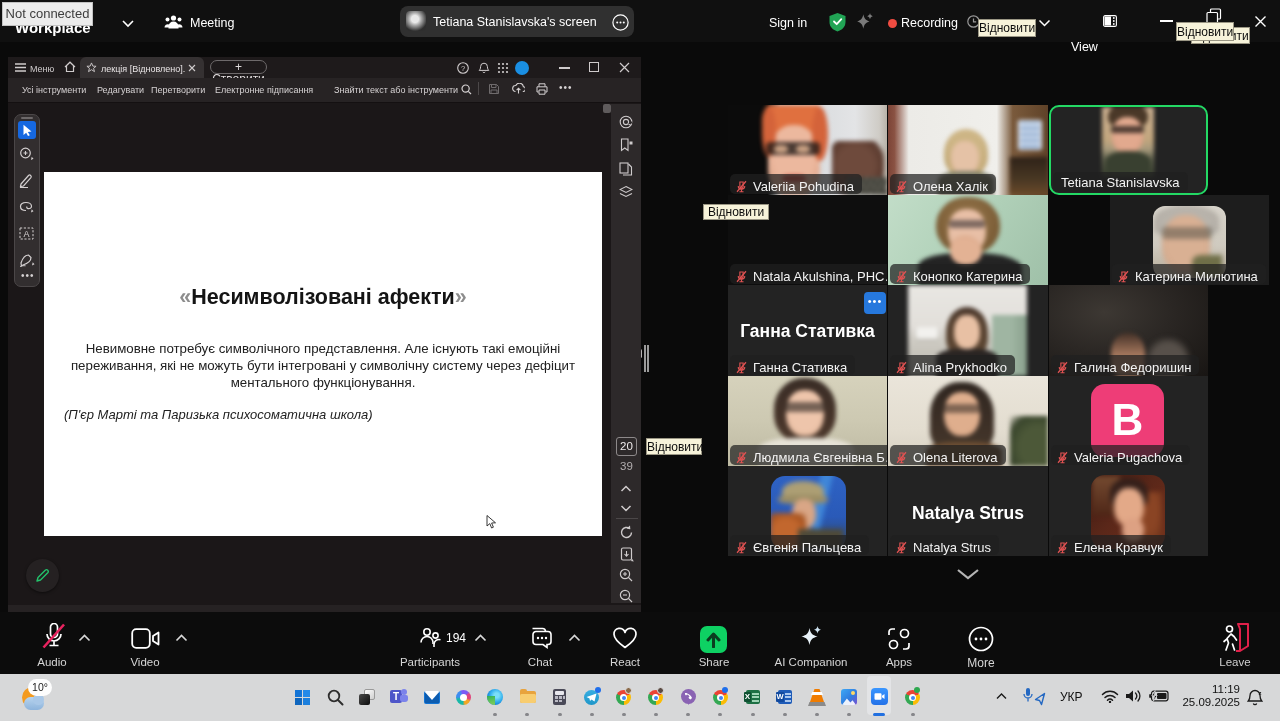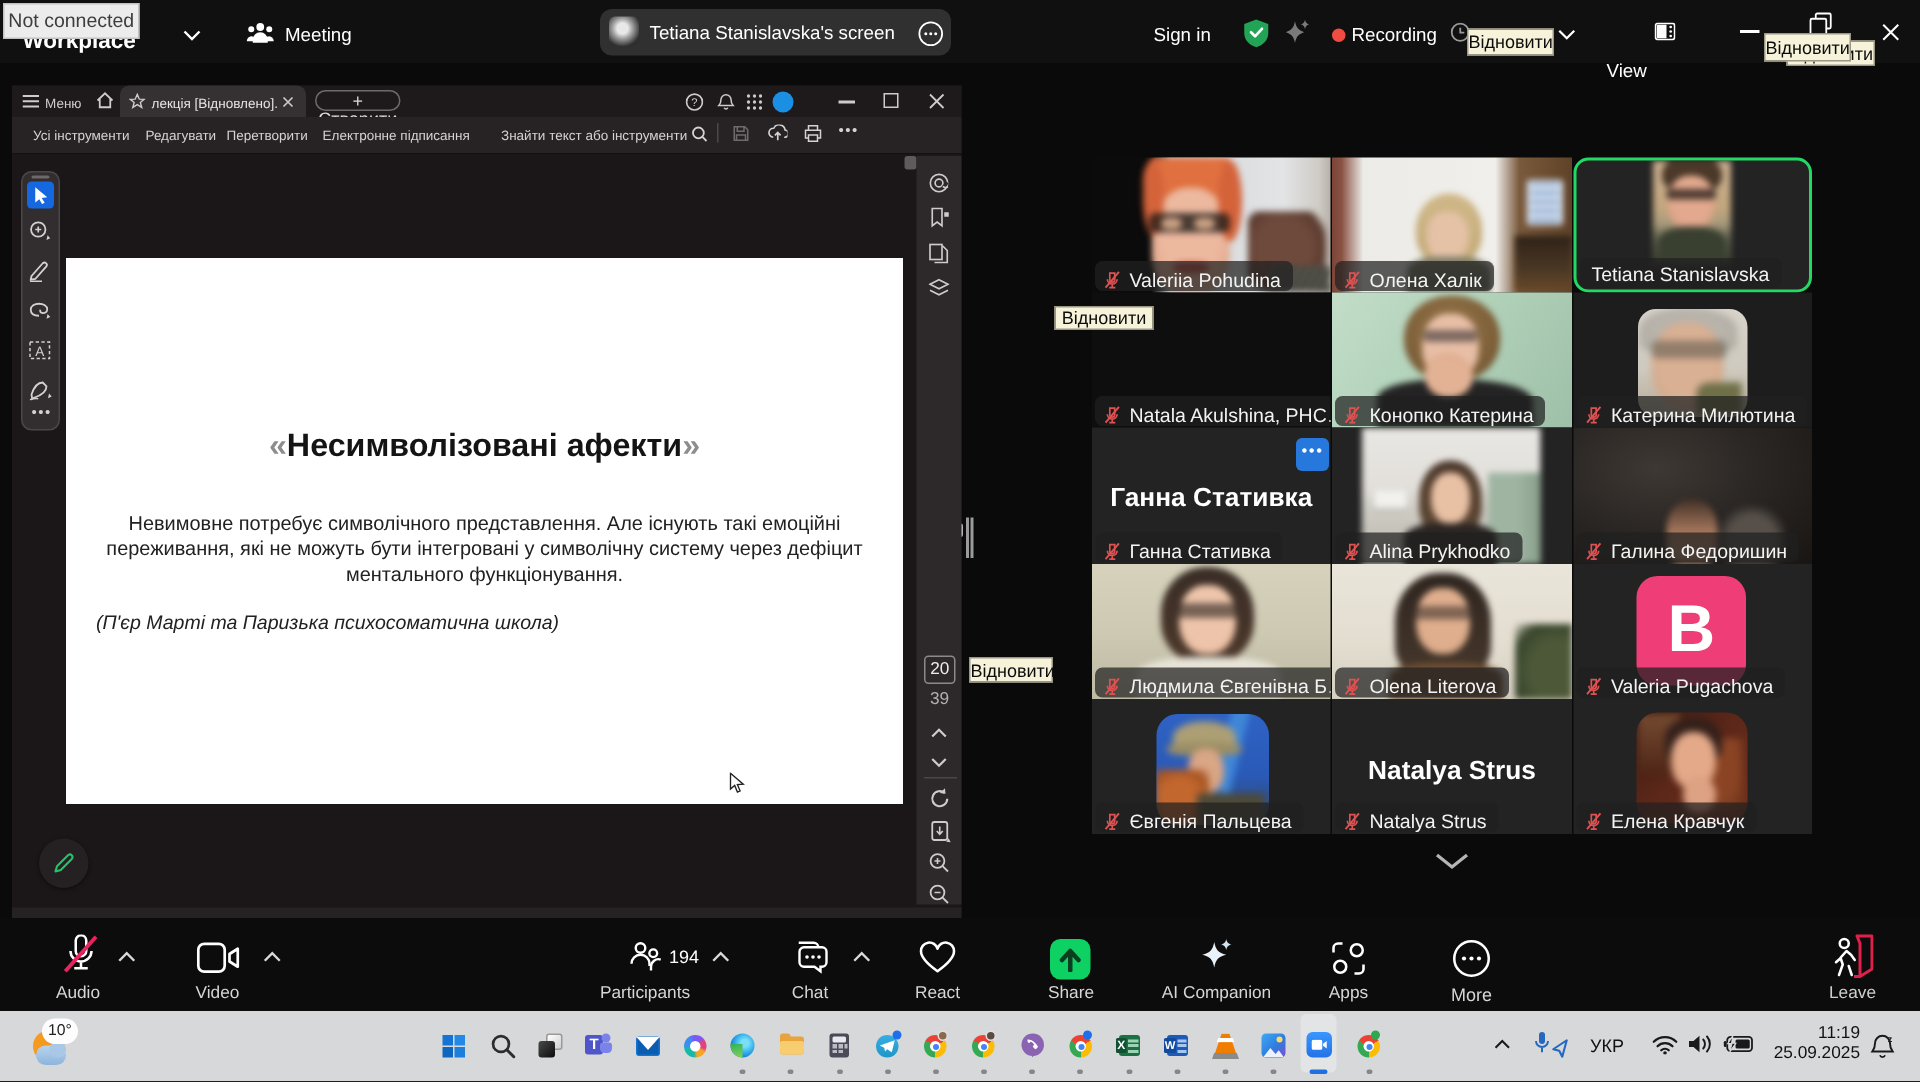--- a/index.html
+++ b/index.html
@@ -307,21 +307,21 @@
     <div class="abs" style="left:62px;top:40px;width:30px;height:26px;border-radius:50% 50% 30% 45%;background:#dfb093;"></div>
     <div class="abs" style="left:30px;top:58px;width:104px;height:32px;border-radius:40% 45% 0 0;background:linear-gradient(180deg,#262626,#1d1d1d);"></div>
     <div class="abs" style="left:62px;top:42px;width:32px;height:28px;border-radius:48%;background:radial-gradient(ellipse at 45% 55%,#e3b294 0 60%,#d2a083 100%);"></div>
     </div>
       <div class="lbl"><svg width="13" height="13" viewBox="0 0 16 16">
           <path d="M6 2.5 h4 v5.5 a2 2 0 0 1 -4 0 z M4 7.5 a4 4 0 0 0 8 0 M8 12 v2.2 M5.5 14.5 h5" stroke="#e05252" stroke-width="1.4" fill="none"></path>
           <path d="M2.5 14.5 L13.5 1.5" stroke="#e05252" stroke-width="1.6"></path>
         </svg>Конопко Катерина</div>
   </div>
 
-  <div class="tile" style="left:1049px;top:195px;width:159px;height:90px;background:#1d1d1d;">
+  <div class="tile" style="left:1110px;top:195px;width:159px;height:90px;background:#1d1d1d;">
     <div class="abs" style="left:43px;top:11px;width:73px;height:72px;border-radius:12px;background:linear-gradient(180deg,#d8d4cb 0%,#cfcabf 55%,#b5ab97 100%);overflow:hidden;">
         <div class="abs" style="left:-3px;top:-3px;right:-3px;bottom:-3px;filter:blur(2.5px);">
       <div class="abs" style="left:4px;top:2px;width:65px;height:30px;background:radial-gradient(ellipse at 50% 60%,#b8b3ab 0 55%,#a9a49c 100%);border-radius:50% 50% 20% 20%;"></div>
       <div class="abs" style="left:12px;top:12px;width:48px;height:58px;border-radius:45%;background:radial-gradient(ellipse at 50% 45%,#d9b093 0 55%,#c89f82 100%);"></div>
       <div class="abs" style="left:12px;top:24px;width:50px;height:12px;background:rgba(90,85,75,.55);border-radius:4px;"></div>
       <div class="abs" style="left:42px;top:52px;width:30px;height:22px;background:#6f6f48;border-radius:30% 0 0 0;"></div>
     </div>
       </div>
     <div class="lbl"><svg width="13" height="13" viewBox="0 0 16 16">
           <path d="M6 2.5 h4 v5.5 a2 2 0 0 1 -4 0 z M4 7.5 a4 4 0 0 0 8 0 M8 12 v2.2 M5.5 14.5 h5" stroke="#e05252" stroke-width="1.4" fill="none"></path>

